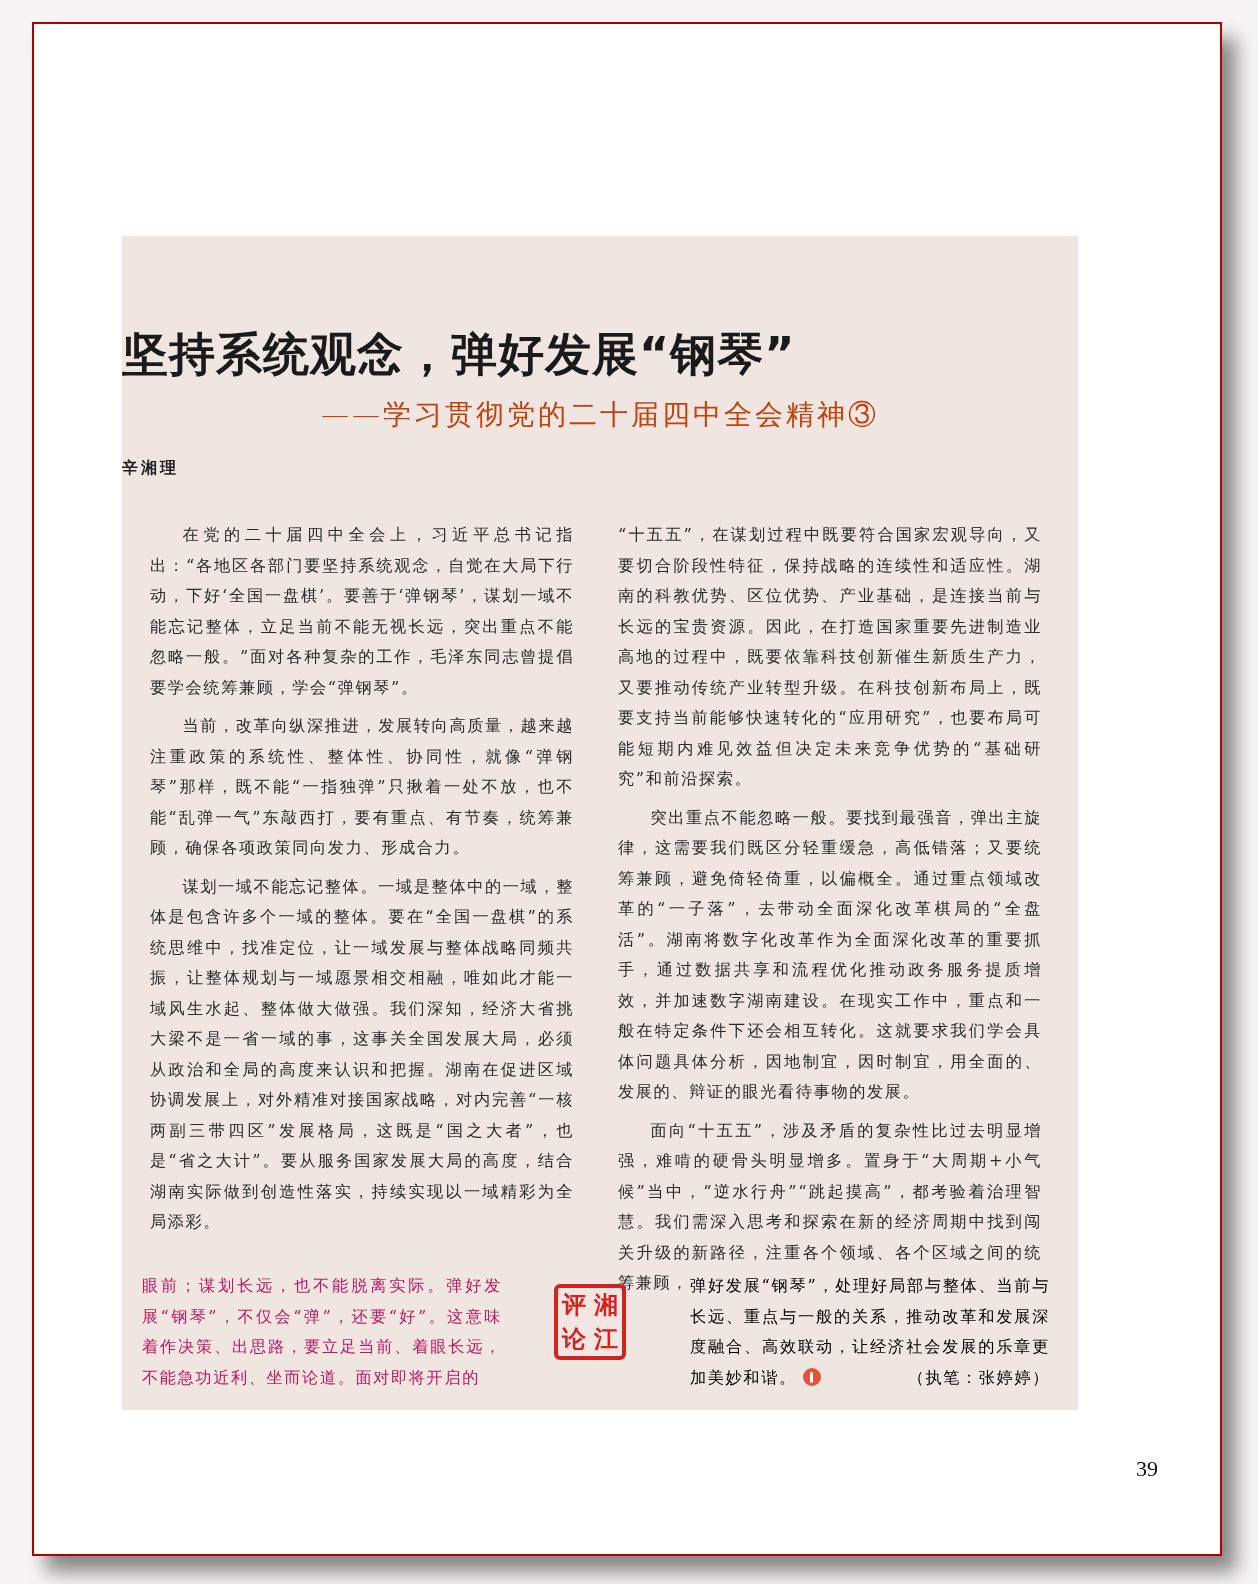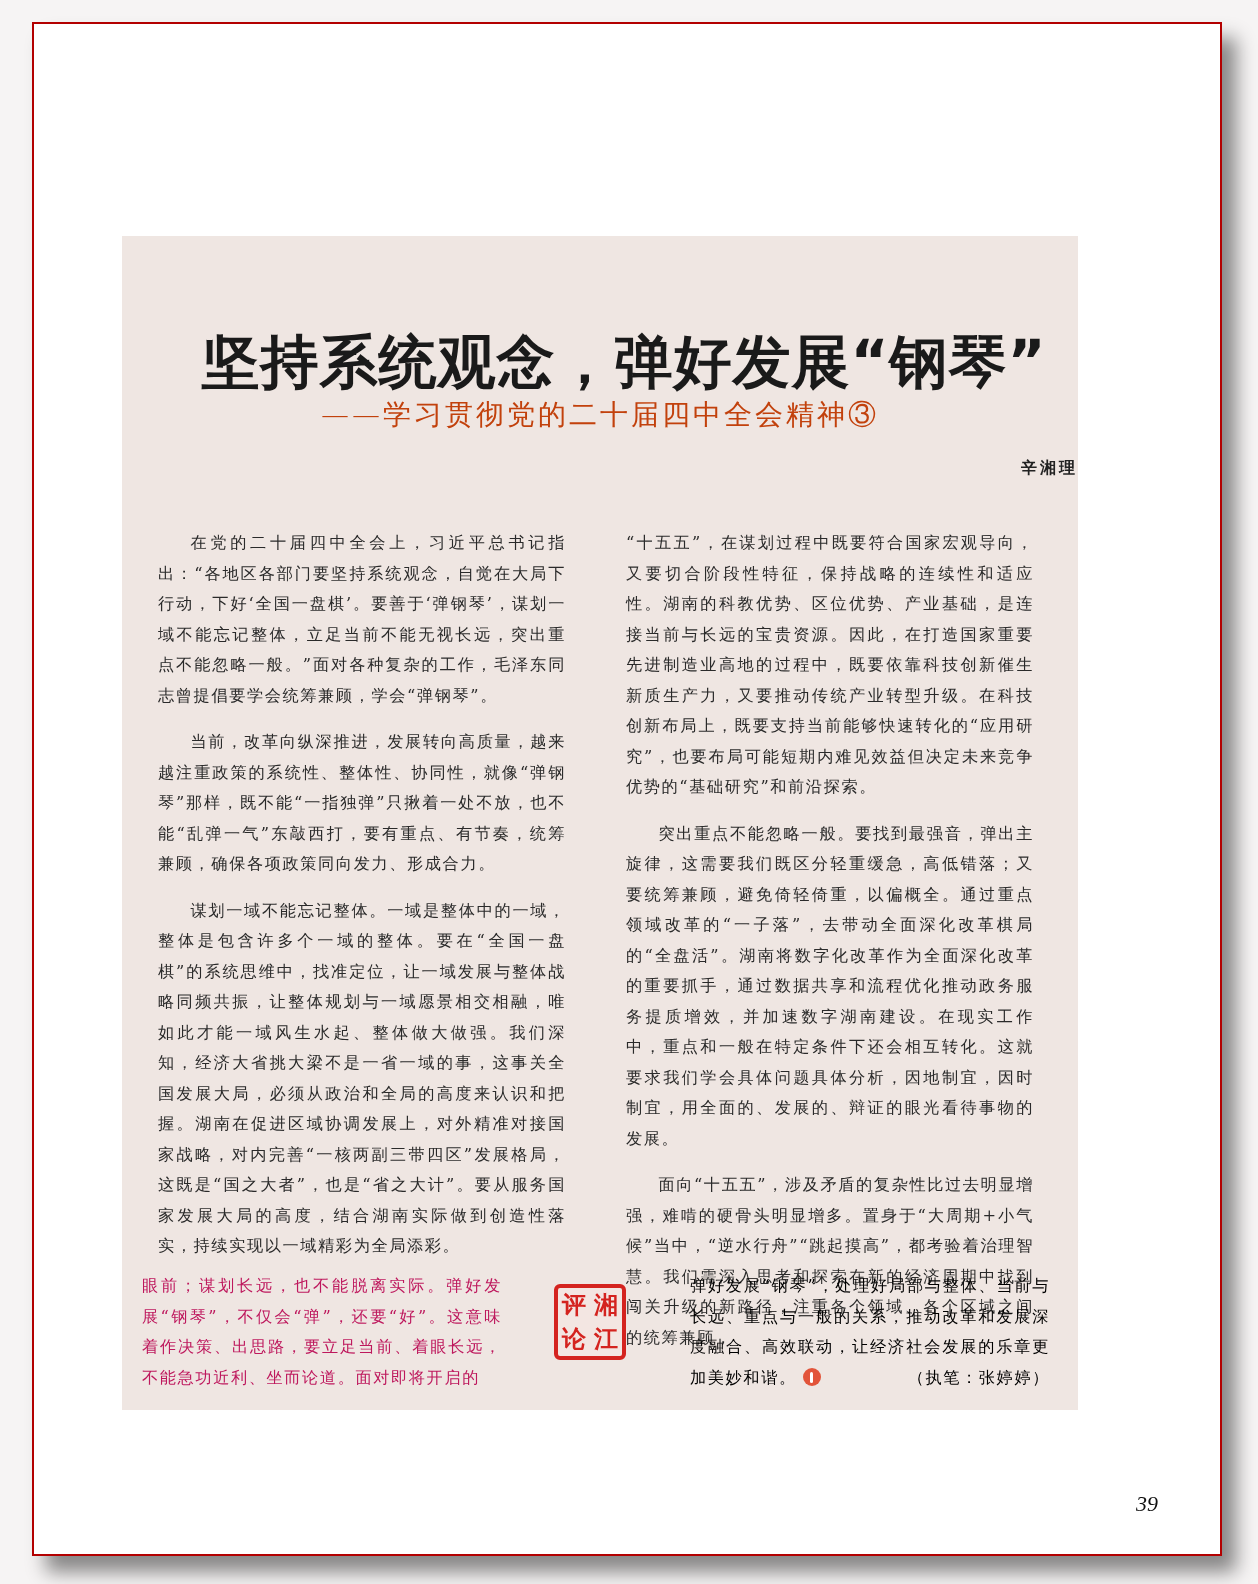--- a/index.html
+++ b/index.html
@@ -11,39 +11,39 @@
   .page {
     position:absolute; left:32px; top:22px; width:1190px; height:1534px;
     background:#ffffff; border:2px solid #b30000; box-sizing:border-box;
     box-shadow: 14px 16px 18px rgba(0,0,0,0.45);
   }
   .panel {
     position:absolute; left:88px; top:212px; width:956px; height:1174px;
     background:#efe6e2;
   }
   .title {
-    position:absolute; left:0; right:0; top:88px; text-align:center;
+    position:absolute; left:0; right:0; top:88px; 
     font-family:"DejaVu Sans", sans-serif; font-weight:bold;
-    font-size:58px; color:#1a1a1a; letter-spacing:1px;padding-left:48px;
+    font-size:46px; color:#1a1a1a; letter-spacing:1px;
   }
   .subtitle {
     position:absolute; left:0; right:0; top:160px; text-align:center;
     font-family:"DejaVu Sans", sans-serif; font-size:28px; color:#c2410c;
     letter-spacing:3px; font-weight:300;
   }
   .author {
-    position:absolute; left:0; right:0; top:222px; text-align:right;
+    position:absolute; left:0; right:0; top:222px; text-align:left;
     font-size:16px; color:#222; letter-spacing:3px; font-weight:bold;
   }
   .col {
     position:absolute; top:276px; width:440px;
     font-size:16.2px; line-height:30.5px; color:#2a2a2a;
     text-align:justify; letter-spacing:1.6px;
   }
-  .col p { margin:16px; text-indent:2em; }
+  .col p { margin:8px; text-indent:2em; }
   .col p.noindent { text-indent:0; }
   .col-left { left:20px; }
   .col-right { left:488px; }
   .tail-left { position:absolute; left:20px; top:1035px; width:360px;
     font-size:16.2px; line-height:30.5px; color:#be185d; letter-spacing:1.6px; text-align:justify; }
   .tail-right { position:absolute; left:568px; top:1035px; width:360px;
     font-size:16.2px; line-height:30.5px; color:#000000; letter-spacing:1.6px; text-align:justify; }
   .seal {
     position:absolute; left:432px; top:1048px; width:72px; height:76px;
     border:4px solid #d4231f; border-radius:6px; box-sizing:border-box;
@@ -54,21 +54,21 @@
   }
   .seal span { display:block; }
   .end-mark {
     display:inline-block; width:18px; height:18px; border-radius:50%;
     background:#e2543a; vertical-align:-3px; margin-left:6px; position:relative;
   }
   .end-mark::after{ content:""; position:absolute; left:7px; top:4px; width:3px; height:11px; background:#fff; border-radius:2px; }
   .byline { float:right; }
   .page-number {
     position:absolute; right:62px; top:1432px;
-    font-family:"Liberation Serif", serif; font-style:italic; font-size:22px; color:#111;margin-top:35px;
+    font-family:"Liberation Serif", serif; font-size:22px; color:#111;
   }
 </style>
 </head>
 <body>
 
 <div class="page">
   <div class="panel">
     <div class="title">坚持系统观念，弹好发展“钢琴”</div>
     <div class="subtitle">——学习贯彻党的二十届四中全会精神③</div>
     <div class="author">辛湘理</div>

